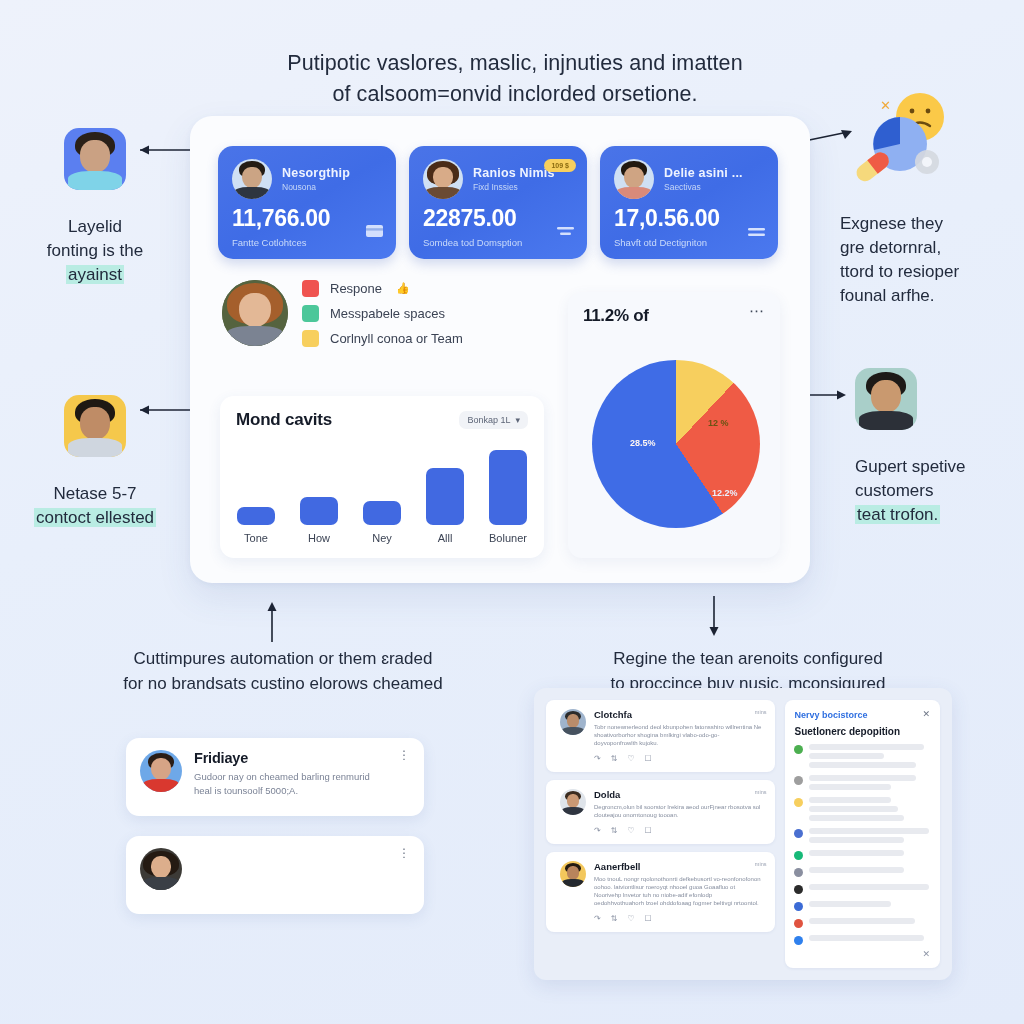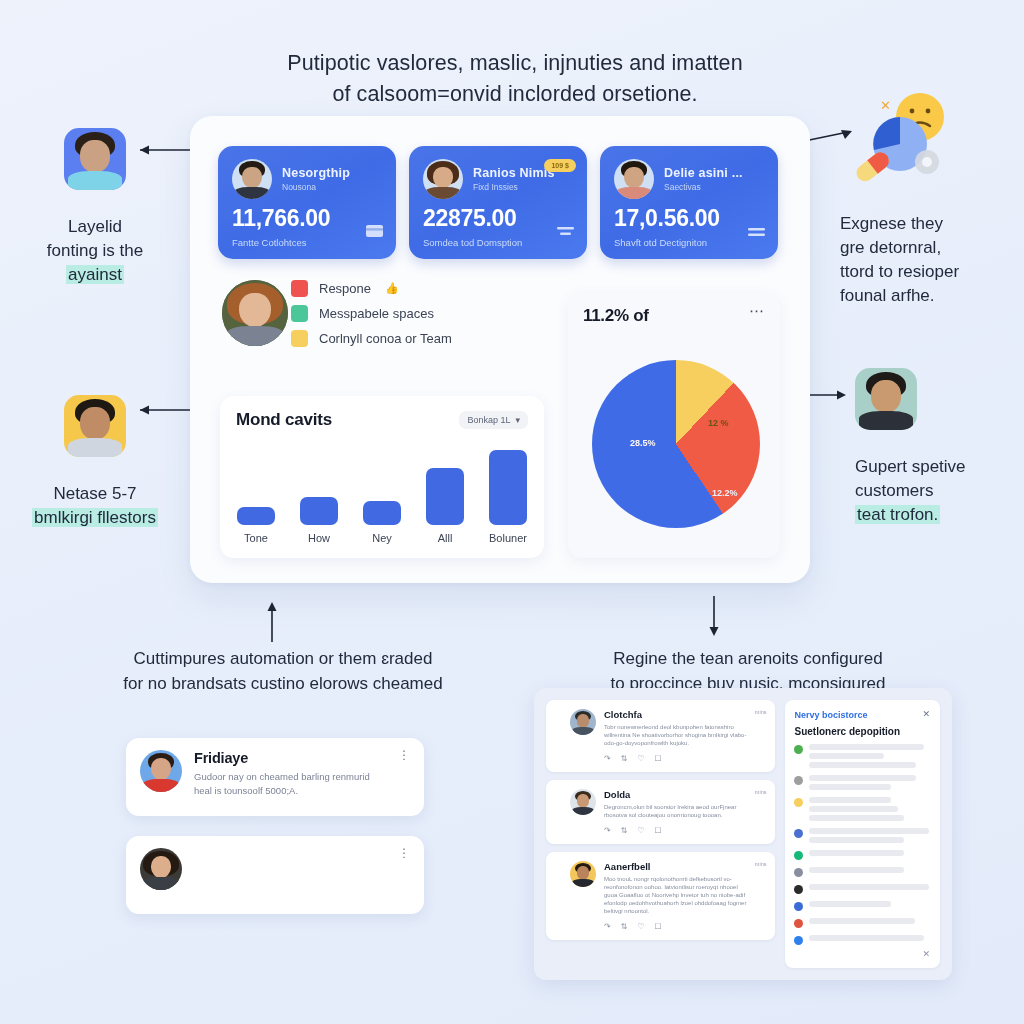--- a/index.html
+++ b/index.html
@@ -53,21 +53,21 @@
   .sc-amount { position:absolute; left: 14px; bottom: 27px; font-size: 23px;
                font-weight: 700; color: #ffffff; letter-spacing: -.3px; }
   .sc-label { position:absolute; left: 14px; bottom: 11px; font-size: 9.5px;
               color: #cadbfa; filter: blur(.4px); }
   .sc-badge { position:absolute; right: 11px; top: 13px; background:#f7cf5e;
               color:#8a6a10; font-size: 7px; font-weight:700; padding: 3px 7px;
               border-radius: 9px; filter: blur(.3px); }
   .sc-glyph { position:absolute; right: 13px; bottom: 18px; color: #e3ecff; opacity:.92; }
 
   
-  #legend-block { position:absolute; left: 32px; top: 162px; display: flex; gap: 3px; align-items:center; }
+  #legend-block { position:absolute; left: 32px; top: 162px; display: flex; gap: 14px; align-items:center; }
   #legend-av { width: 66px; height: 66px; border-radius: 50%; overflow:hidden; position:relative;
                background:#5a6b4e; flex:0 0 66px; }
   .legend-list { display: flex; flex-direction: column; gap: 8px; padding-top: 2px; }
   .legend-row { display: flex; align-items: center; gap: 11px; }
   .legend-sw { width: 17px; height: 17px; border-radius: 4px; flex:0 0 17px; }
   .legend-tx { font-size: 13px; color: #3b4354; white-space: nowrap; }
   .legend-emoji { font-size: 11px; margin-left: 3px; }
 
   
   #bar-card {
@@ -129,21 +129,21 @@
 
   
   #br-panel {
     position:absolute; left: 534px; top: 688px; width: 418px; height: 292px;
     background:#e9eef8; border-radius: 12px;
     box-shadow: 0 6px 20px rgba(60,85,150,.12);
     padding: 12px;
     display:flex; gap: 10px;
   }
   #feed { width: 232px; display:flex; flex-direction:column; gap: 8px; }
-  .feed-item { background:#ffffff; border-radius: 8px; padding: 9px 24px; position:relative;
+  .feed-item { background:#ffffff; border-radius: 8px; padding: 9px 14px; position:relative;
                box-shadow: 0 1px 3px rgba(60,85,150,.08); }
   .fi-top { display:flex; gap: 8px; }
   .fi-av { width: 26px; height: 26px; border-radius:50%; flex:0 0 26px; overflow:hidden; position:relative; }
   .fi-name { font-size: 9.5px; font-weight:700; color:#151b28; }
   .fi-body { font-size: 6px; line-height: 8px; color:#868e9f; margin-top: 3px; filter: blur(.7px); }
   .fi-time { position:absolute; right: 9px; top: 9px; font-size: 5.5px; color:#9aa2b3; filter: blur(.5px); }
   .fi-acts { display:flex; gap: 10px; margin-top: 7px; padding-left: 34px;
              font-size: 8px; color:#8d95a6; }
   #side { width: 156px; background:#ffffff; border-radius: 8px; padding: 10px 9px; position:relative;
           box-shadow: 0 1px 3px rgba(60,85,150,.08); }
@@ -220,21 +220,21 @@
 <div class="annot" style="left:5px;top:395px;">
   <div class="annot-av" style="background:#f5c84b">
     <div class="face">
       <div class="hair" style="background:#1f1913"></div>
       <div class="skin" style="background:#bf8c66"></div>
       <div class="body" style="background:#cfd6df"></div>
     </div>
   </div>
   <div class="annot-tx">
     <div>Netase 5-7</div>
-    <div><span class="hl">bmlkirgi fllestors</span></div>
+    <div><span class="hl">contoct ellested</span></div>
   </div>
 </div>
 
 <div id="emoji-cluster">
   <svg width="110" height="100" viewBox="0 0 110 100">
     <text x="32" y="18" font-size="13" fill="#f0a93a">✕</text>
     <circle cx="72" cy="25" r="24" fill="#fbc948"></circle>
     <circle cx="64" cy="19" r="2.4" fill="#6b4b10"></circle>
     <circle cx="80" cy="19" r="2.4" fill="#6b4b10"></circle>
     <path d="M62 34 Q72 27 82 34" stroke="#6b4b10" stroke-width="2.4" fill="none" stroke-linecap="round"></path>

